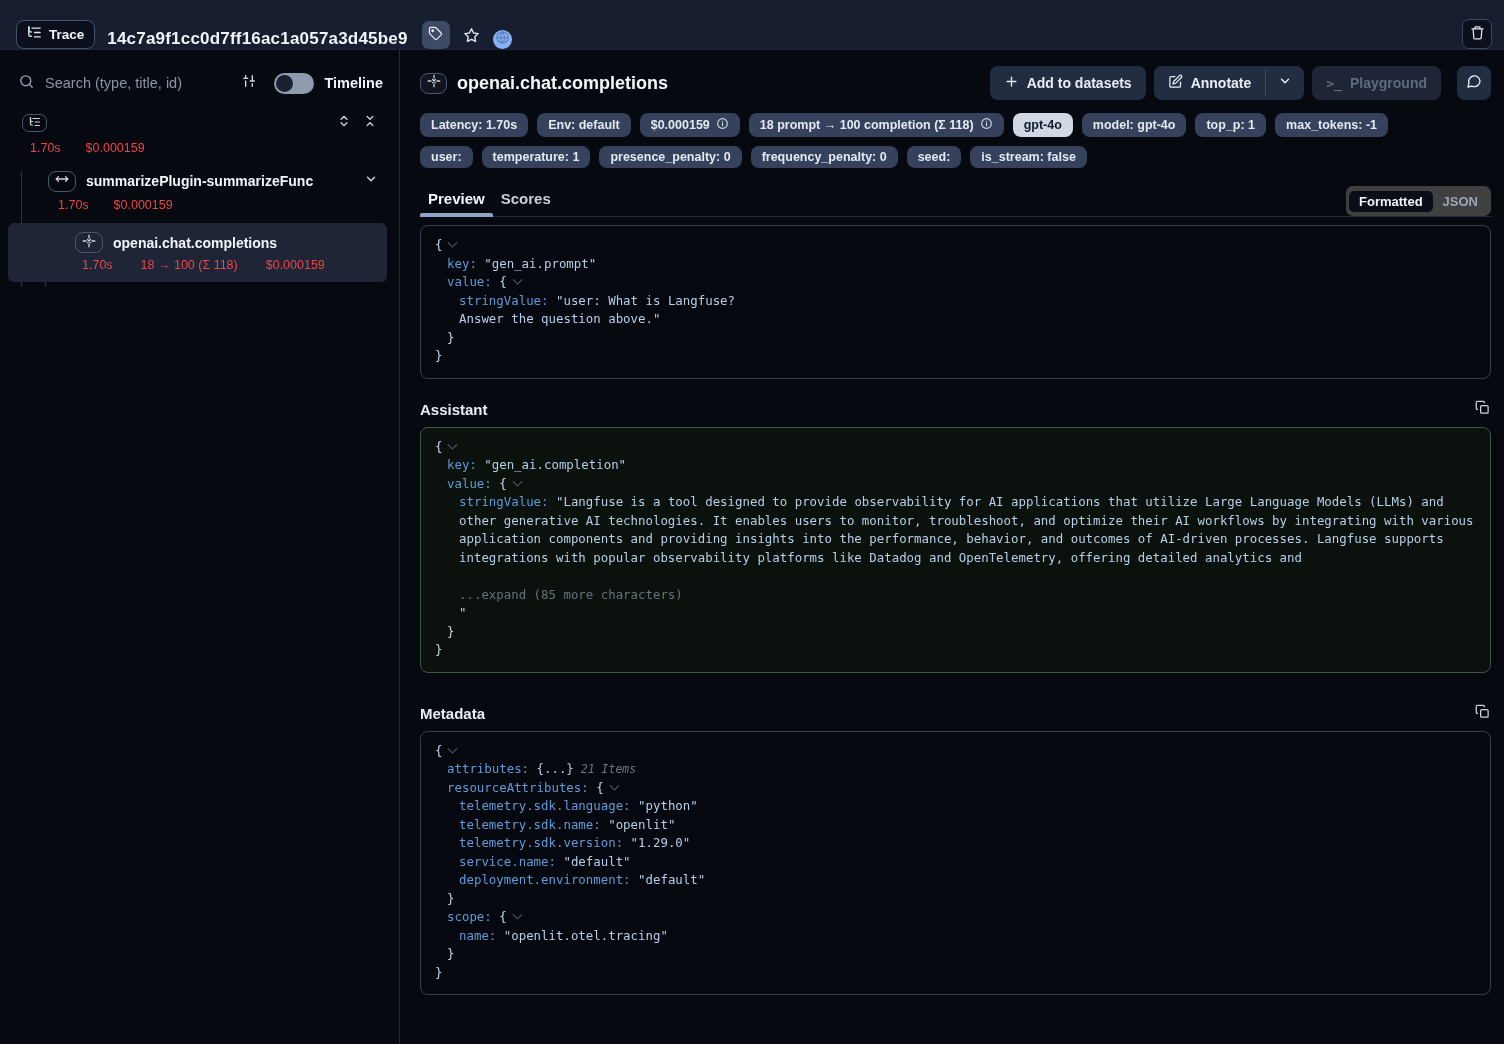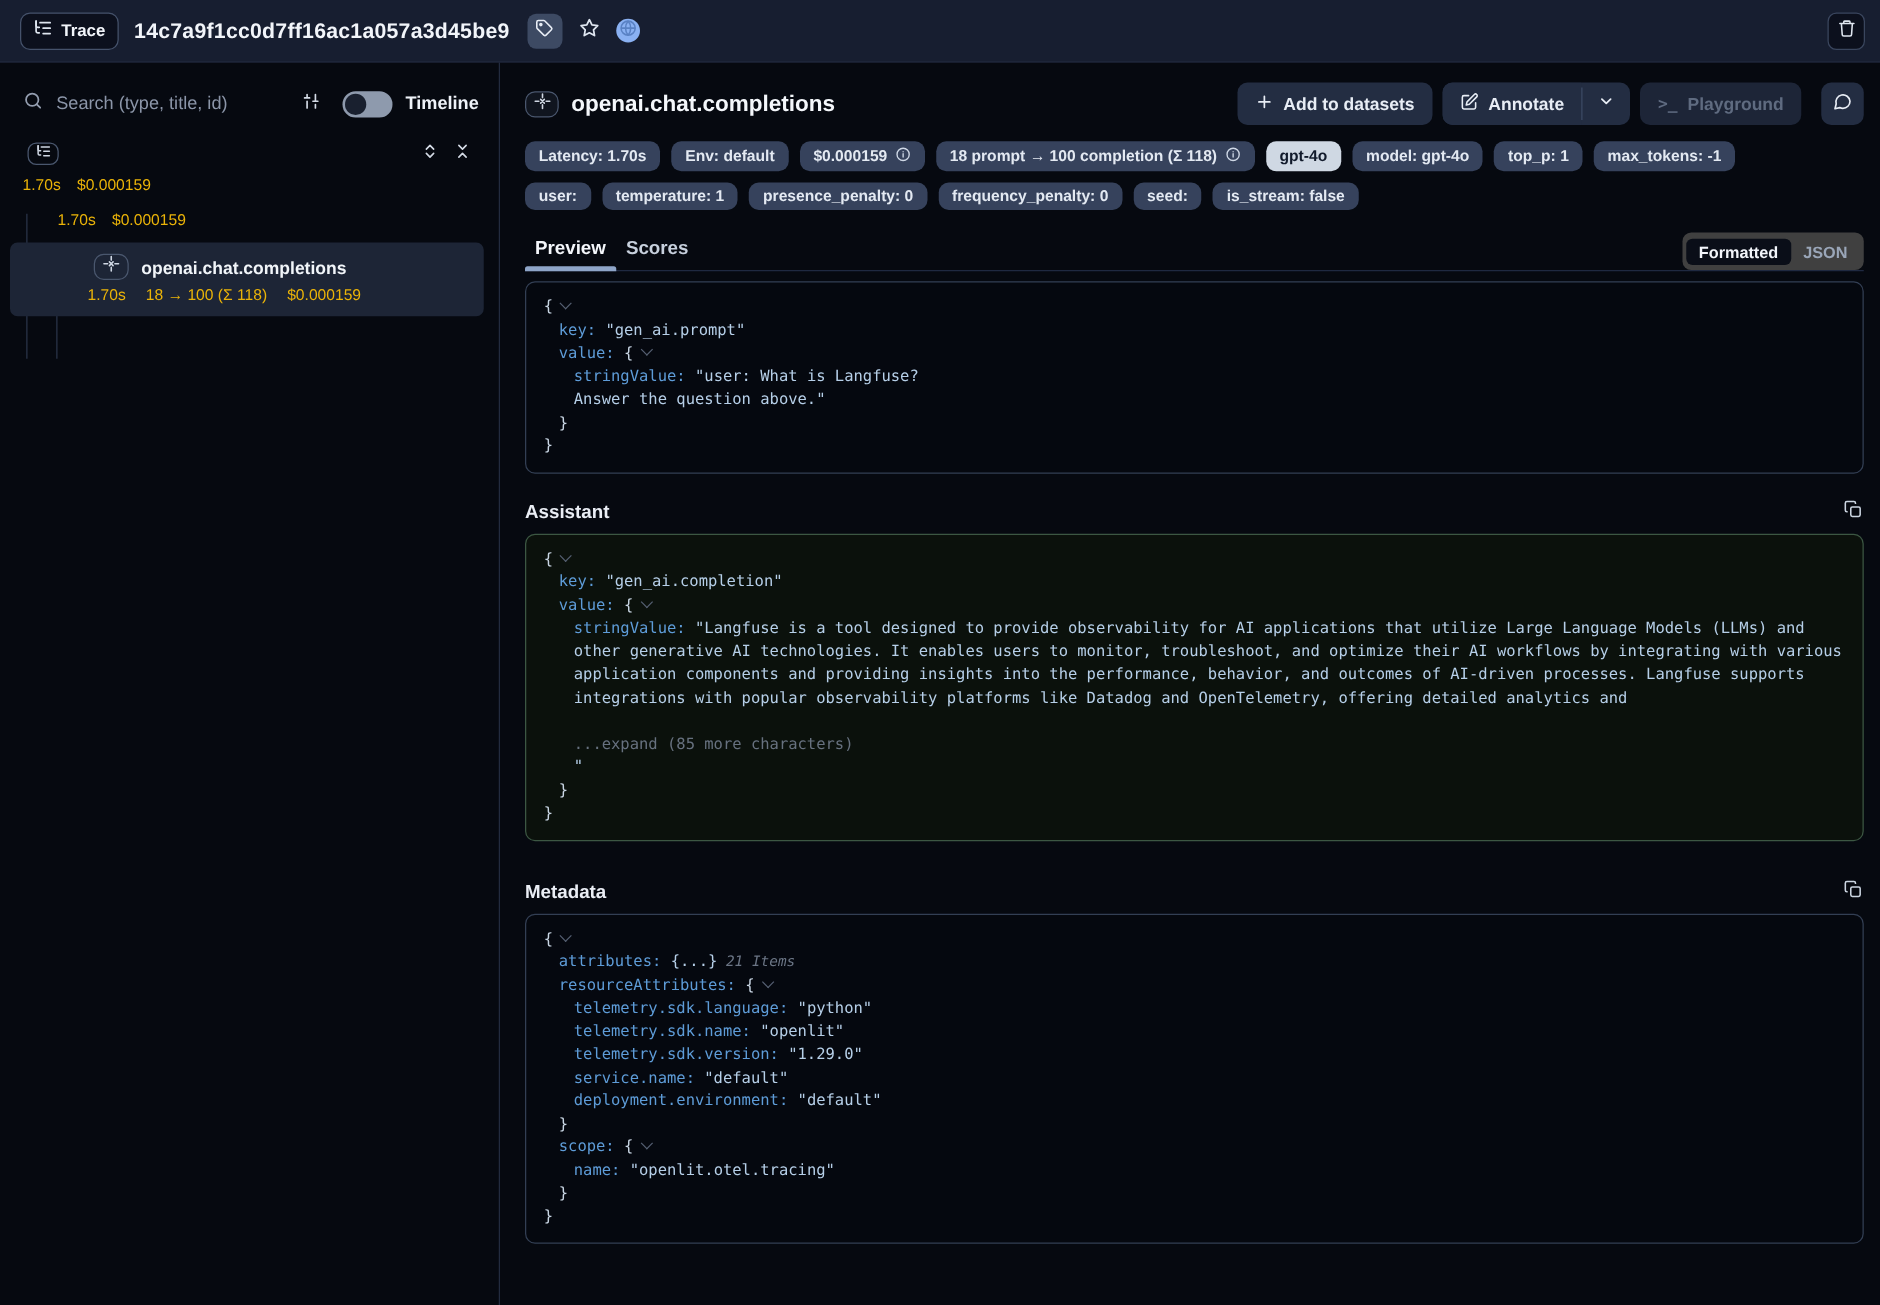--- a/index.html
+++ b/index.html
@@ -1,20 +1,20 @@
 <!DOCTYPE html>
 <html><head>
 <meta charset="utf-8">
 <style>
   * { margin:0; padding:0; box-sizing:border-box; }
   html,body { width:1504px; height:1044px; overflow:hidden; }
   body { background:#060910; color:#e7ecf4; font-family:"Liberation Sans", sans-serif; }
 
   
-  .topbar { height:50px; background:#171e30; display:flex; align-items:center; padding:0 12px 0 16px; border-bottom:1px solid #20293c; }
+  .topbar { height:50px; background:#171e30; display:flex; align-items:flex-end; padding:0 12px 0 16px; border-bottom:1px solid #20293c; }
   .trace-chip { display:flex; align-items:center; gap:7px; border:1px solid #45526b; background:#0c101d; border-radius:8px; padding:4px 10px; margin-right:12px; }
   .trace-chip svg { width:15px; height:15px; stroke:#dfe6f0; }
   .trace-chip .lbl { font-size:13.5px; font-weight:bold; color:#f2f5fa; }
   .trace-id { font-size:17px; font-weight:bold; color:#f2f5fa; letter-spacing:.2px; margin-right:14px; }
   .iconbtn { display:flex; align-items:center; justify-content:center; border-radius:7px; cursor:pointer; }
   .tag-btn { width:28px; height:28px; background:#3d4a63; margin-right:10px; }
   .tag-btn svg { width:15px; height:15px; stroke:#e8edf5; }
   .star-btn { width:24px; height:24px; margin-right:9px; }
   .star-btn svg { width:17px; height:17px; stroke:#dfe6f0; fill:none; }
   .globe-avatar { width:19px; height:19px; border-radius:50%; background:#8ab1f2; display:flex; align-items:center; justify-content:center; }
@@ -38,21 +38,21 @@
   .switch { width:40px; height:21px; border-radius:11px; background:#8e9aad; position:relative; cursor:pointer; margin-right:10px; flex:none; }
   .switch .knob { position:absolute; left:2px; top:2px; width:17px; height:17px; border-radius:50%; background:#19202f; }
   .timeline-lbl { font-size:14.5px; font-weight:bold; color:#eef2f8; }
 
   .tree-header { display:flex; align-items:center; padding:0 20px 0 22px; margin-top:14px; }
   .mini-chip { display:flex; align-items:center; justify-content:center; border:1px solid #4a576e; border-radius:7px; width:25px; height:18px; }
   .mini-chip svg { width:12px; height:12px; stroke:#cfd7e3; }
   .tree-header .sp { flex:1; }
   .fold-btn { width:18px; height:18px; margin-left:8px; }
   .fold-btn svg { width:14px; height:14px; stroke:#d4dbe6; }
-  .metrics { font-size:12.5px; color:#eab308; }
+  .metrics { font-size:12.5px; color:#ef4444;margin-left:12px; }
   .trace-metrics { padding:0 18px; margin-top:9px; display:flex; gap:13px; }
 
   .tree { position:relative; margin-top:14px; }
   .guide { position:absolute; width:1px; background:#2a3449; }
   .guide.g1 { left:21px; top:2px; height:116px; }
   .guide.g2 { left:45px; top:62px; height:56px; }
   .tree-row { position:relative; }
   .row-head { display:flex; align-items:center; }
   .span-row .row-head { padding-left:48px; padding-right:20px; height:24px; }
   .obs-chip { display:flex; align-items:center; justify-content:center; border:1px solid #4a576e; border-radius:8px; width:28px; height:21px; flex:none; }
@@ -199,20 +199,34 @@
     <div class="trace-metrics">
       <span class="metrics">1.70s</span>
       <span class="metrics">$0.000159</span>
     </div>
 
     <div class="tree">
       <div class="guide g1"></div>
       <div class="guide g2"></div>
 
       <div class="tree-row span-row">
+        <div class="row-head">
+          <div class="obs-chip">
+            <span><svg viewBox="0 0 24 24" fill="none" stroke-width="2.2" stroke-linecap="round" stroke-linejoin="round">
+                  <path d="m18 8 4 4-4 4M6 8l-4 4 4 4M2 12h20"></path>
+                </svg></span>
+          </div>
+          <span class="row-label">summarizePlugin-summarizeFunc</span>
+          <div class="sp"></div>
+          <div class="iconbtn chev-btn">
+            <span><svg viewBox="0 0 24 24" fill="none" stroke-width="2.4" stroke-linecap="round" stroke-linejoin="round">
+                  <path d="m6 9 6 6 6-6"></path>
+                </svg></span>
+          </div>
+        </div>
         <div class="row-metrics">
           <span class="metrics">1.70s</span>
           <span class="metrics">$0.000159</span>
         </div>
       </div>
 
       <div class="tree-row gen-row">
         <div class="row-head">
           <div class="obs-chip">
             <span><svg viewBox="0 0 24 24" fill="none" stroke-width="2.2" stroke-linecap="round" stroke-linejoin="round">

